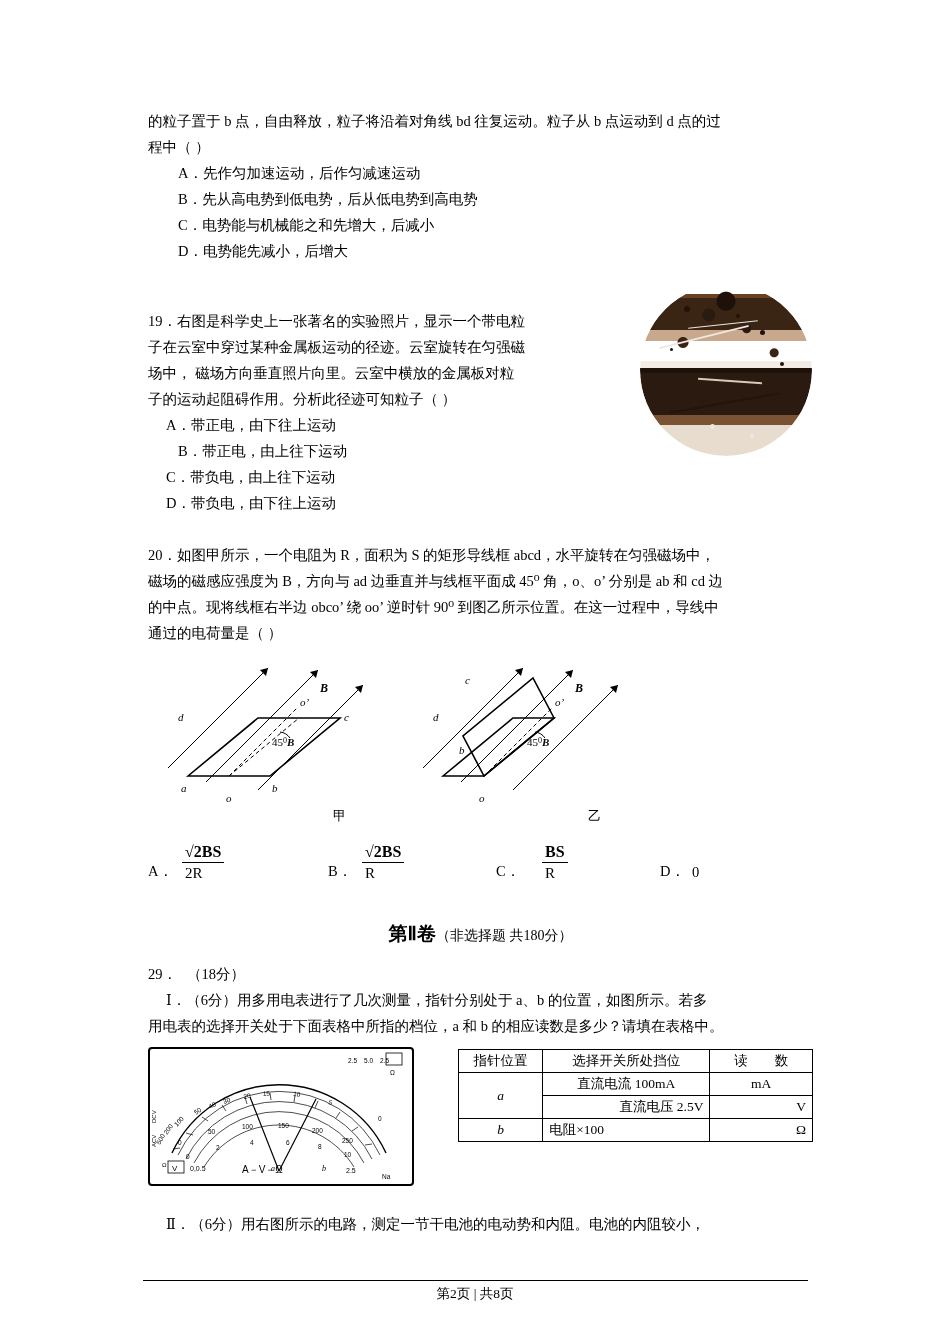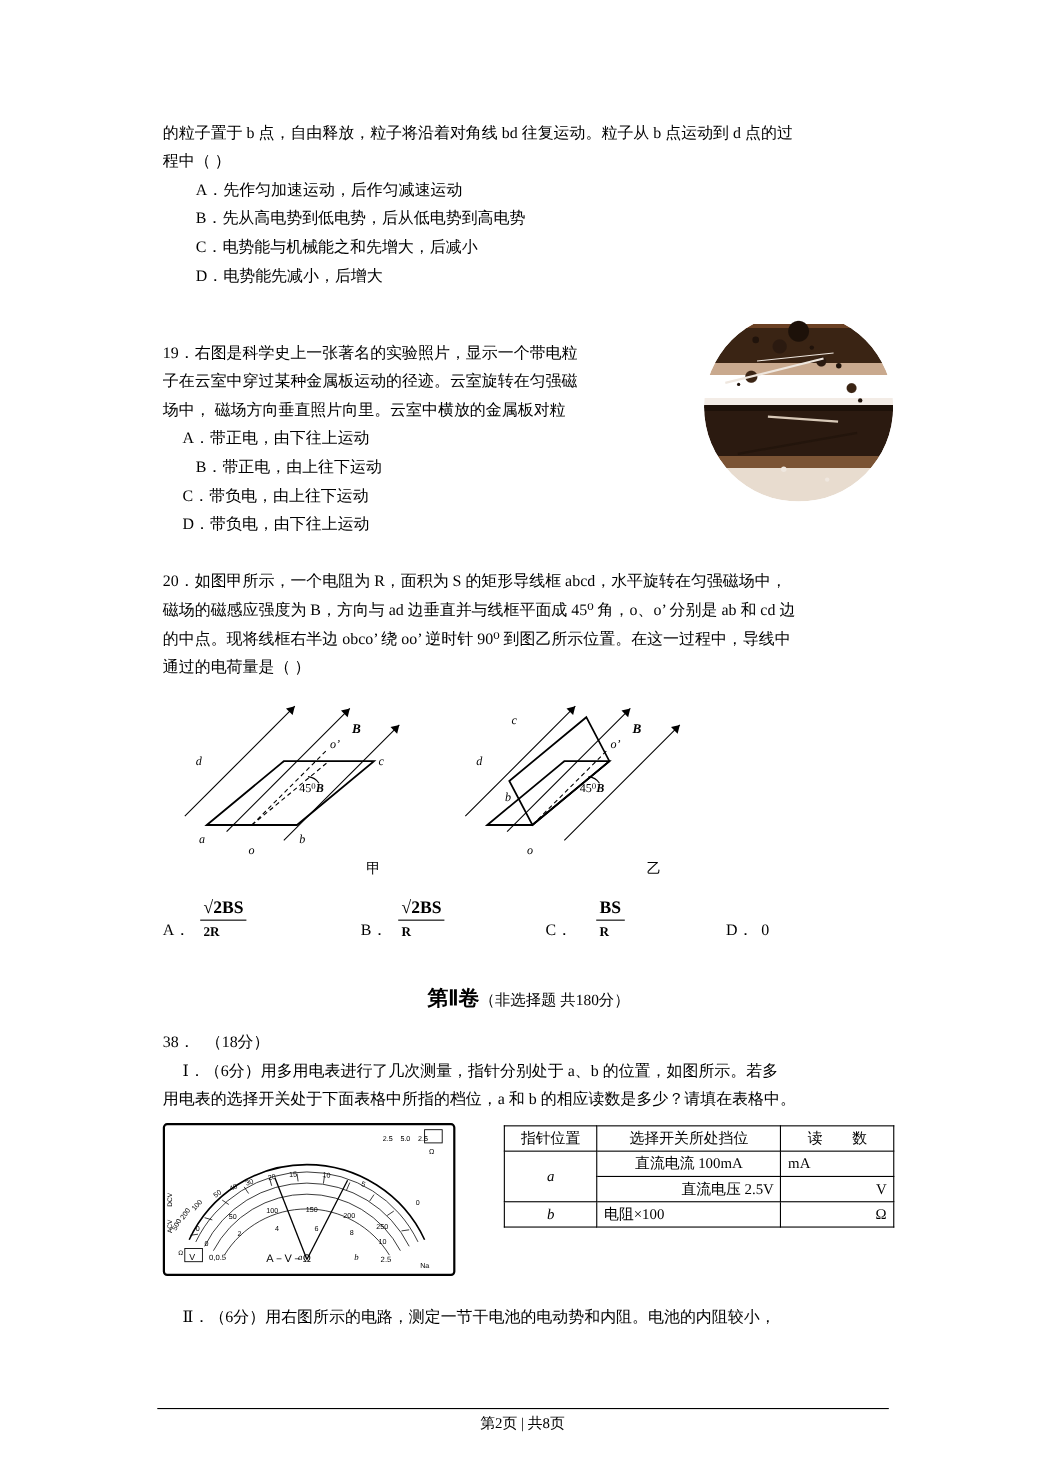--- a/index.html
+++ b/index.html
@@ -28,21 +28,21 @@
   .photo .s3{left:30px;top:118px;width:110px;height:2px;transform:rotate(-10deg);background:#23150c;}
   .photo .s4{left:58px;top:96px;width:64px;height:2px;transform:rotate(4deg);background:#d8c9b8;}
   .photo .dot{position:absolute;border-radius:50%;background:#20130b;}
 
   .q20{margin-top:26px;}
   .figwrap{position:relative;height:175px;margin-top:4px;}
   .ansrow{position:relative;height:54px;margin-top:6px;font-size:15px;}
   .ansrow .lab{position:absolute;bottom:4px;font-size:14.5px;}
   .frac{display:inline-block;text-align:left;font-family:"Liberation Serif",serif;}
   .frac .num{display:block;border-bottom:1.3px solid #000;padding:0 3px;font-size:16px;line-height:20px;font-weight:bold;}
-  .frac .den{display:block;padding:0 3px;font-size:12px;line-height:20px;font-weight:bold;}
+  .frac .den{display:block;padding:0 3px;font-size:15px;line-height:20px;font-weight:normal;}
   .sec2{margin-top:36px;text-align:center;}
   .sec2 .big{font-size:19px;font-weight:bold;font-family:"Liberation Sans",sans-serif;}
   .sec2 .small{font-size:14px;}
   .q21{margin-top:14px;}
   .meterwrap{position:relative;margin-top:8px;height:140px;}
   .meter{position:absolute;left:0;top:0;width:262px;height:135px;border:2px solid #000;border-radius:4px;background:#fff;}
   .tbl{position:absolute;left:310px;top:2px;border-collapse:collapse;font-size:13.5px;}
   .tbl td,.tbl th{border:1px solid #000;padding:2px 6px;text-align:center;font-weight:normal;}
   .tbl .hdr{font-size:13.5px;}
   .footer{position:absolute;left:0;top:1280px;width:950px;text-align:center;font-size:13.5px;}
@@ -76,20 +76,21 @@
         <div class="dot" style="left:120px;top:46px;width:5px;height:5px;"></div>
         <div class="dot" style="left:30px;top:64px;width:3px;height:3px;"></div>
         <div class="dot" style="left:140px;top:78px;width:4px;height:4px;"></div>
         <div class="dot" style="left:70px;top:140px;width:5px;height:5px;background:#efe7df;"></div>
         <div class="dot" style="left:110px;top:150px;width:4px;height:4px;background:#efe7df;"></div>
       </div>
       <div class="q19-text">
         <p class="ln"><span>19．</span><span>右图是科学史上一张著名的实验照片，显示一个带电粒</span></p>
         <p class="ln">子在云室中穿过某种金属板运动的径迹。云室旋转在匀强磁</p>
         <p class="ln">场中，  磁场方向垂直照片向里。云室中横放的金属板对粒</p>
+        <p class="ln">子的运动起阻碍作用。分析此径迹可知粒子（      ）</p>
         <p class="ln indent2">A．带正电，由下往上运动</p>
         <p class="ln indent1">B．带正电，由上往下运动</p>
         <p class="ln indent2">C．带负电，由上往下运动</p>
         <p class="ln indent2">D．带负电，由下往上运动</p>
       </div>
     </div>
 
     <div class="q20">
       <p class="ln"><span>20．</span><span>如图甲所示，一个电阻为 R，面积为 S 的矩形导线框 abcd，水平旋转在匀强磁场中，</span></p>
       <p class="ln">磁场的磁感应强度为 B，方向与 ad 边垂直并与线框平面成 45⁰ 角，o、o’ 分别是 ab 和 cd 边</p>
@@ -178,21 +179,21 @@
         <span class="lab" style="left:512px;">D．</span>
         <span class="lab" style="left:544px;">0</span>
       </div>
     </div>
 
     <div class="sec2">
       <span class="big">第Ⅱ卷</span><span class="small">（非选择题   共180分）</span>
     </div>
 
     <div class="q21">
-      <p class="ln"><span>38．</span><span style="display:inline-block;width:10px;"></span><span>（18分）</span></p>
+      <p class="ln"><span>29．</span><span style="display:inline-block;width:10px;"></span><span>（18分）</span></p>
       <p class="ln indent2">Ⅰ．（6分）用多用电表进行了几次测量，指针分别处于 a、b 的位置，如图所示。若多</p>
       <p class="ln">用电表的选择开关处于下面表格中所指的档位，a 和 b 的相应读数是多少？请填在表格中。</p>
 
       <div class="meterwrap">
 
         <div class="meter">
           <svg width="258" height="131" viewBox="0 0 258 131">
 
             <g fill="none" stroke="#000">
               <path d="M22,104 A118,118 0 0 1 236,104" stroke-width="1.4"></path>
@@ -284,21 +285,21 @@
         <table class="tbl">
           <tbody>
               <tr>
             <th class="hdr" style="width:74px;">指针位置</th>
             <th class="hdr" style="width:160px;">选择开关所处挡位</th>
             <th class="hdr" style="width:92px;">读　　数</th>
           </tr>
           <tr>
             <td rowspan="2" style="font-style:italic;">a</td>
             <td style="text-align:center;">直流电流 100mA</td>
-            <td style="text-align:left;">mA</td>
+            <td style="text-align:center;">mA</td>
           </tr>
           <tr>
             <td style="text-align:right;">直流电压 2.5V</td>
             <td style="text-align:right;">V</td>
           </tr>
           <tr>
             <td style="font-style:italic;">b</td>
             <td style="text-align:left;">电阻×100</td>
             <td style="text-align:right;">Ω</td>
           </tr>

